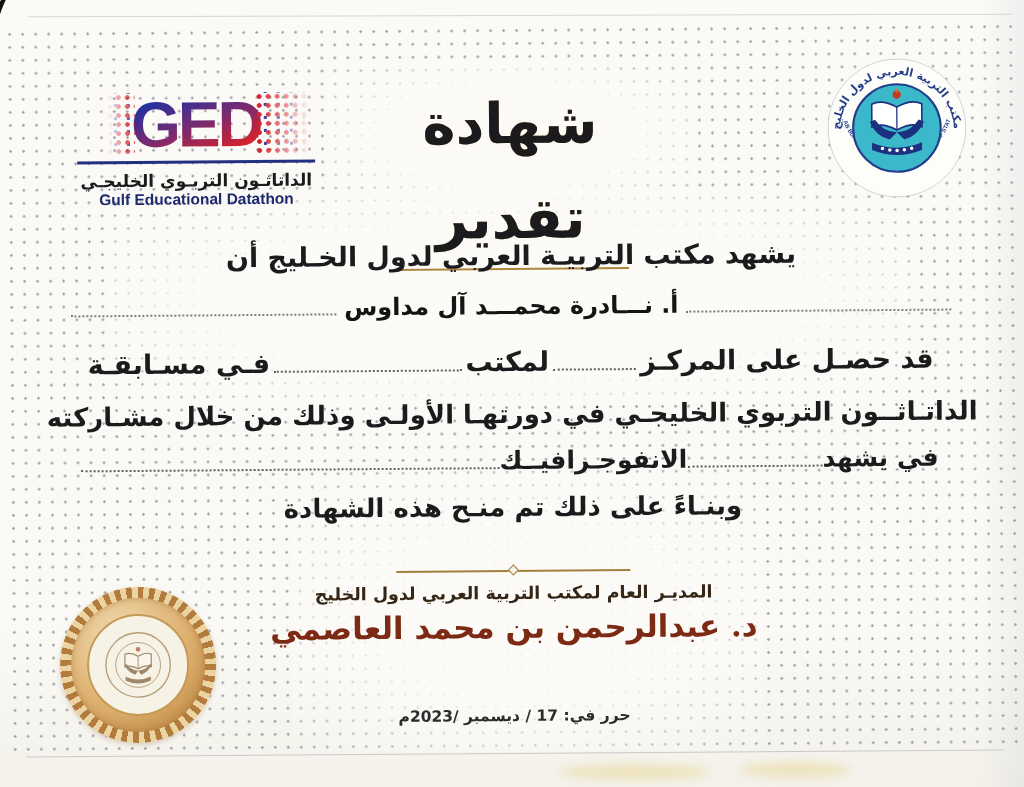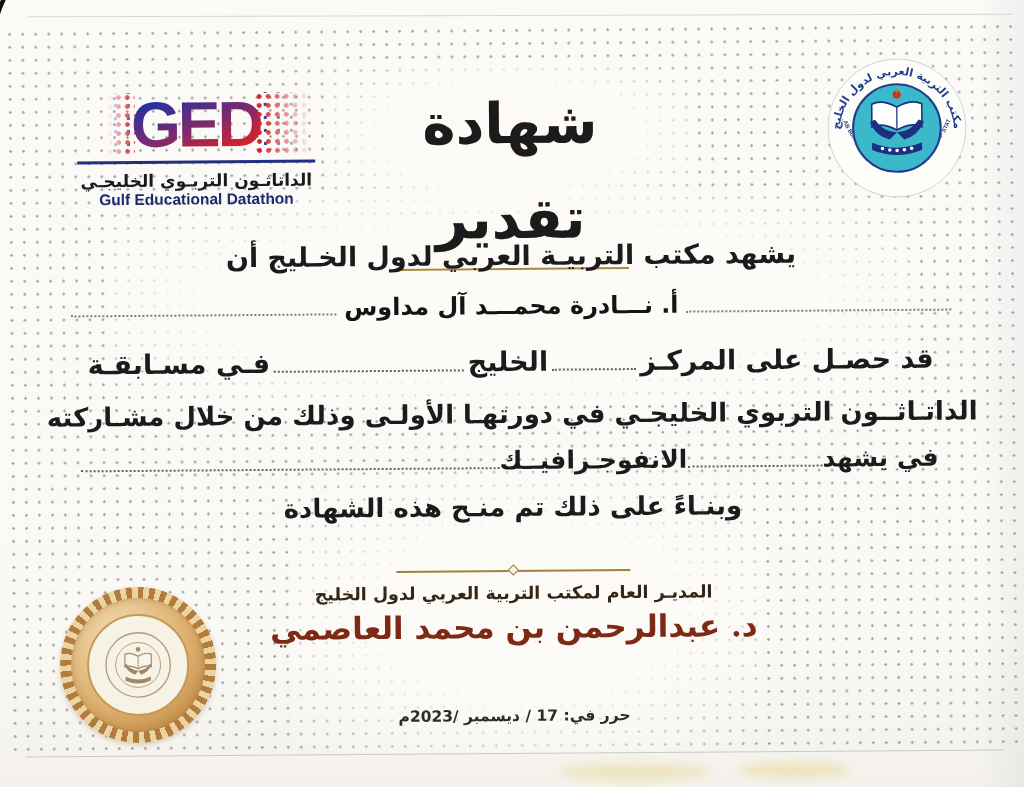--- a/index.html
+++ b/index.html
@@ -190,21 +190,21 @@
 
       <div class="flexline name-row ar">
         <span class="leader"></span>
         <span class="recipient ar">أ. نـــادرة محمـــد آل مداوس</span>
         <span class="leader"></span>
       </div>
 
       <div class="flexline line2-row ar">
         <span class="t ar">قد حصـل على المركـز</span>
         <span class="leader f06"></span>
-        <span class="t ar">الخليج</span>
+        <span class="t ar">لمكتب</span>
         <span class="leader f14"></span>
         <span class="t ar">فـي مسـابقـة</span>
       </div>
 
       <div class="line-center line3 ar">الداتـاثــون التربوي الخليجـي في دورتهـا الأولـى وذلك من خلال مشـاركته</div>
 
       <div class="flexline line4-row ar">
         <span class="t ar">في يشهد</span>
         <span class="leader f05"></span>
         <span class="t ar">الانفوجـرافيــك</span>

